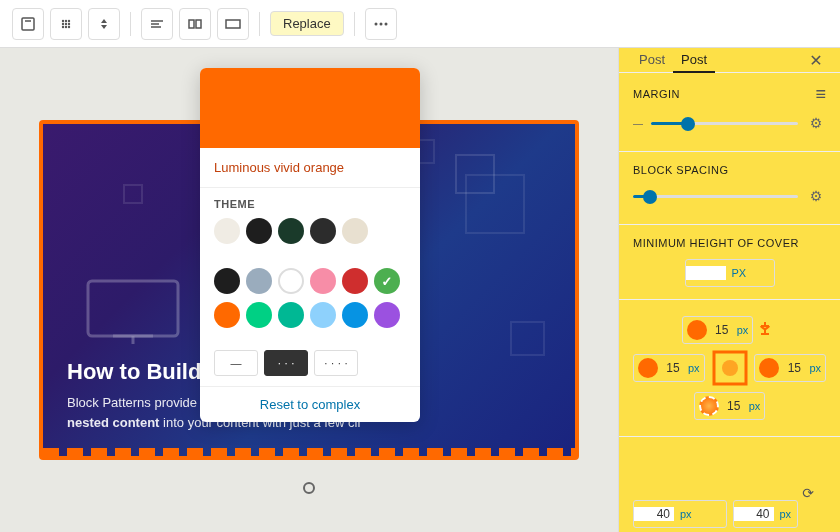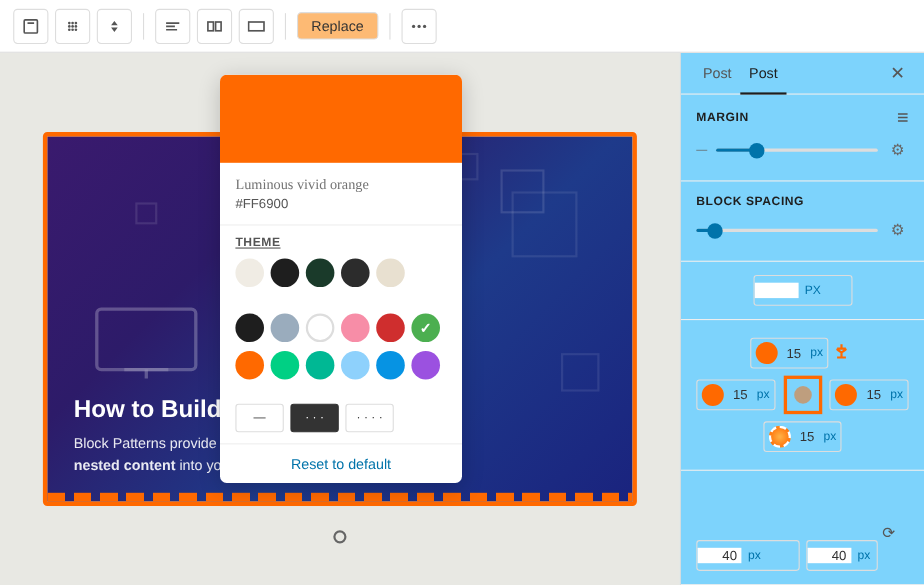--- a/index.html
+++ b/index.html
@@ -35,21 +35,21 @@
       color: #555;
       font-size: 14px;
     }
     .toolbar-divider {
       width: 1px; height: 24px;
       background: #ddd; margin: 0 4px;
     }
     .toolbar-replace {
       border: 1px solid #ddd;
       border-radius: 4px;
-      background: #fdba74;
+      background: #fef9c3;
       padding: 4px 12px;
       font-size: 13px;
       cursor: pointer;
       color: #333;
     }
 
     
     .main {
       display: flex;
       flex: 1;
@@ -146,39 +146,37 @@
       height: 80px;
       background: #FF6900;
     }
     .color-info {
       padding: 12px 14px;
       border-bottom: 1px solid #eee;
     }
     .color-name {
       font-size: 13px;
       font-weight: 500;
-      color: #737373;
-      font-family: Liberation Serif, serif;
+      color: #c2410c;
     }
     .color-hex {
       font-size: 12px;
       color: #555;
       margin-top: 2px;
     }
     .color-section {
       padding: 10px 14px 6px;
     }
     .color-section-label {
       font-size: 11px;
       font-weight: 600;
       color: #555;
       text-transform: uppercase;
       letter-spacing: 0.5px;
       margin-bottom: 8px;
-      text-decoration: underline;
     }
     .color-swatches {
       display: flex;
       gap: 6px;
       flex-wrap: wrap;
       margin-bottom: 8px;
     }
     .swatch {
       width: 26px; height: 26px;
       border-radius: 50%;
@@ -230,21 +228,21 @@
       font-size: 13px;
       cursor: pointer;
       background: none;
       border: none;
       border-top: 1px solid #eee;
     }
 
     
     .right-panel {
       width: 222px;
-      background: #7dd3fc;
+      background: #fde047;
       border-left: 1px solid #ddd;
       display: flex;
       flex-direction: column;
       overflow-y: auto;
     }
 
     
     .panel-tabs {
       display: flex;
       align-items: center;
@@ -281,21 +279,21 @@
       border-bottom: 1px solid #eee;
     }
     .panel-section-header {
       display: flex;
       align-items: center;
       justify-content: space-between;
       margin-bottom: 10px;
     }
     .panel-section-title {
       font-size: 11px;
-      font-weight: 700;
+      font-weight: 400;
       color: #1e1e1e;
       text-transform: uppercase;
       letter-spacing: 0.5px;
     }
     .panel-section-menu {
       font-size: 18px;
       color: #555;
       cursor: pointer;
       line-height: 1;
     }
@@ -504,21 +502,20 @@
     <div class="cover-indicator" style="position:absolute;bottom:32px;left:50%;transform:translateX(-50%);">
       <div class="indicator-dot"></div>
     </div>
 
     <div class="color-picker-popup">
 
       <div class="color-preview"></div>
 
       <div class="color-info">
         <div class="color-name">Luminous vivid orange</div>
-        <div class="color-hex">#FF6900</div>
       </div>
 
       <div class="color-section">
         <div class="color-section-label">THEME</div>
         <div class="color-swatches">
           <div class="swatch" style="background:#f0ece4;"></div>
           <div class="swatch" style="background:#1e1e1e;"></div>
           <div class="swatch" style="background:#1a3a2a;"></div>
           <div class="swatch" style="background:#2c2c2c;"></div>
           <div class="swatch" style="background:#e8e0d0;"></div>
@@ -545,21 +542,21 @@
       </div>
 
       <div class="style-section">
         <div class="style-options">
           <button class="style-btn">—</button>
           <button class="style-btn active">· · ·</button>
           <button class="style-btn">· · · ·</button>
         </div>
       </div>
 
-      <button class="reset-btn">Reset to default</button>
+      <button class="reset-btn">Reset to complex</button>
     </div>
   </div>
 
   <div class="right-panel">
 
     <div class="panel-tabs">
       <div class="panel-tab">Post</div>
       <div class="panel-tab active">Post</div>
       <div class="panel-close">✕</div>
     </div>
@@ -586,20 +583,23 @@
       <div class="slider-row">
         <div class="slider-track">
           <div class="slider-fill" style="width: 10%;"></div>
           <div class="slider-thumb" style="left: calc(10% - 7px);"></div>
         </div>
         <span class="slider-settings">⚙</span>
       </div>
     </div>
 
     <div class="panel-section">
+      <div class="panel-section-header">
+        <span class="panel-section-title">MINIMUM HEIGHT OF COVER</span>
+      </div>
       <div class="px-input" style="width: 90px; margin: 0 auto;">
         <input type="text" value="" placeholder="" style="">
         <span class="px-label">PX</span>
       </div>
     </div>
 
     <div class="panel-section">
 
       <div style="position:relative; padding: 4px 0;">
 

